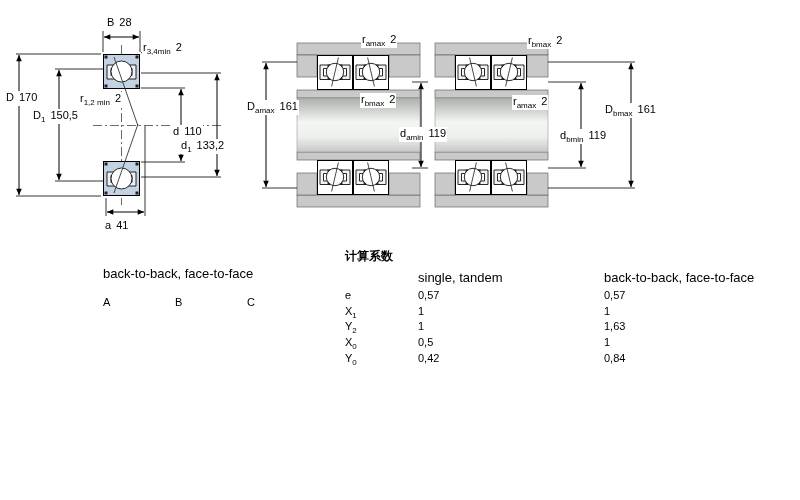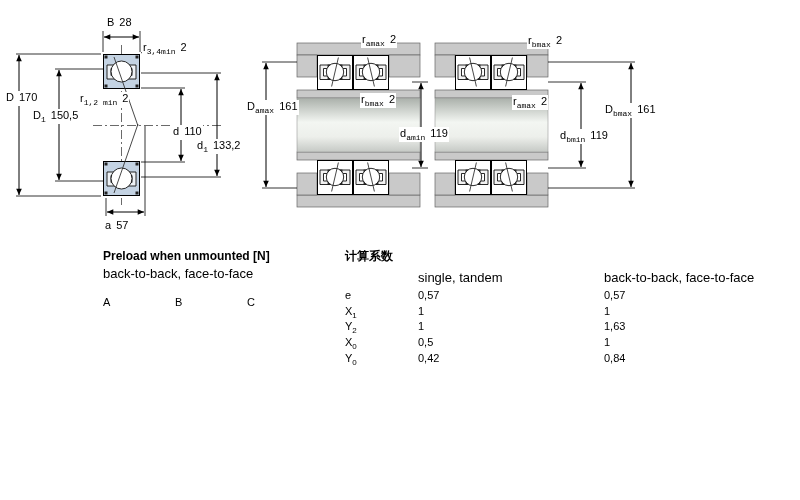--- a/index.html
+++ b/index.html
@@ -1,21 +1,21 @@
 <!DOCTYPE html>
 <html><head>
 <meta charset="utf-8">
 <style>
   html,body{margin:0;padding:0;background:#fff;}
   .page{position:relative;width:800px;height:500px;background:#fff;overflow:hidden;
         font-family:"Liberation Sans",sans-serif;color:#000;}
   svg{position:absolute;left:0;top:0;}
   .dimlabel{position:absolute;background:#fff;font-size:11px;line-height:13px;
             white-space:nowrap;padding:0 1px;}
-  .dimlabel sub{font-size:8px;line-height:1;font-family:Liberation Mono, monospace;}
+  .dimlabel sub{font-size:8px;line-height:1;}
   .dv{margin-left:5px;text-align:right;}
   .txt{position:absolute;font-size:13px;line-height:14px;white-space:nowrap;}
   .bold{font-weight:bold;font-size:12px;line-height:13px;}
   .prow{position:absolute;display:flex;font-size:11px;line-height:14px;}
   .prow span{width:72px;}
   .factors{position:absolute;left:345px;top:289px;}
   .frow{display:flex;height:15.7px;font-size:11px;line-height:13px;}
   .flabel{width:73px;}
   .flabel sub{font-size:8px;line-height:1;}
   .fv1{width:186px;}
@@ -168,34 +168,33 @@
       </g>
     </g>
   </svg>
 
   <div class="dimlabel" style="left:106px;top:16px"><span>B</span><sub></sub><span class="dv">28</span></div>
   <div class="dimlabel" style="left:142px;top:41px"><span>r</span><sub>3,4min</sub><span class="dv">2</span></div>
   <div class="dimlabel" style="left:5px;top:91px"><span>D</span><sub></sub><span class="dv">170</span></div>
   <div class="dimlabel" style="left:32px;top:109px"><span>D</span><sub>1</sub><span class="dv">150,5</span></div>
   <div class="dimlabel" style="left:79px;top:92px"><span>r</span><sub>1,2 min</sub><span class="dv">2</span></div>
   <div class="dimlabel" style="left:172px;top:125px"><span>d</span><sub></sub><span class="dv">110</span></div>
-  <div class="dimlabel" style="left:196px;top:139px"><span>d</span><sub>1</sub><span class="dv">133,2</span></div>
-  <div class="dimlabel" style="left:104px;top:219px"><span>a</span><sub></sub><span class="dv">57</span></div>
+  <div class="dimlabel" style="left:180px;top:139px"><span>d</span><sub>1</sub><span class="dv">133,2</span></div>
+  <div class="dimlabel" style="left:104px;top:219px"><span>a</span><sub></sub><span class="dv">41</span></div>
 
   <div class="dimlabel" style="left:361px;top:33px"><span>r</span><sub>amax</sub><span class="dv">2</span></div>
   <div class="dimlabel" style="left:246px;top:100px"><span>D</span><sub>amax</sub><span class="dv">161</span></div>
   <div class="dimlabel" style="left:360px;top:93px"><span>r</span><sub>bmax</sub><span class="dv">2</span></div>
   <div class="dimlabel" style="left:399px;top:127px"><span>d</span><sub>amin</sub><span class="dv">119</span></div>
 
   <div class="dimlabel" style="left:527px;top:34px"><span>r</span><sub>bmax</sub><span class="dv">2</span></div>
   <div class="dimlabel" style="left:512px;top:95px"><span>r</span><sub>amax</sub><span class="dv">2</span></div>
   <div class="dimlabel" style="left:559px;top:129px"><span>d</span><sub>bmin</sub><span class="dv">119</span></div>
   <div class="dimlabel" style="left:604px;top:103px"><span>D</span><sub>bmax</sub><span class="dv">161</span></div>
 
-  <div class="txt bold" style="left:103px;top:250px">Preload when unmounted [N]</div>
   <div class="txt" style="left:103px;top:267px">back-to-back, face-to-face</div>
   <div class="prow" style="left:103px;top:295px">
     <span>A</span>
     <span>B</span>
     <span>C</span>
   </div>
 
   <div class="txt bold" style="left:345px;top:250px">计算系数</div>
   <div class="txt" style="left:418px;top:271px">single, tandem</div>
   <div class="txt" style="left:604px;top:271px">back-to-back, face-to-face</div>

